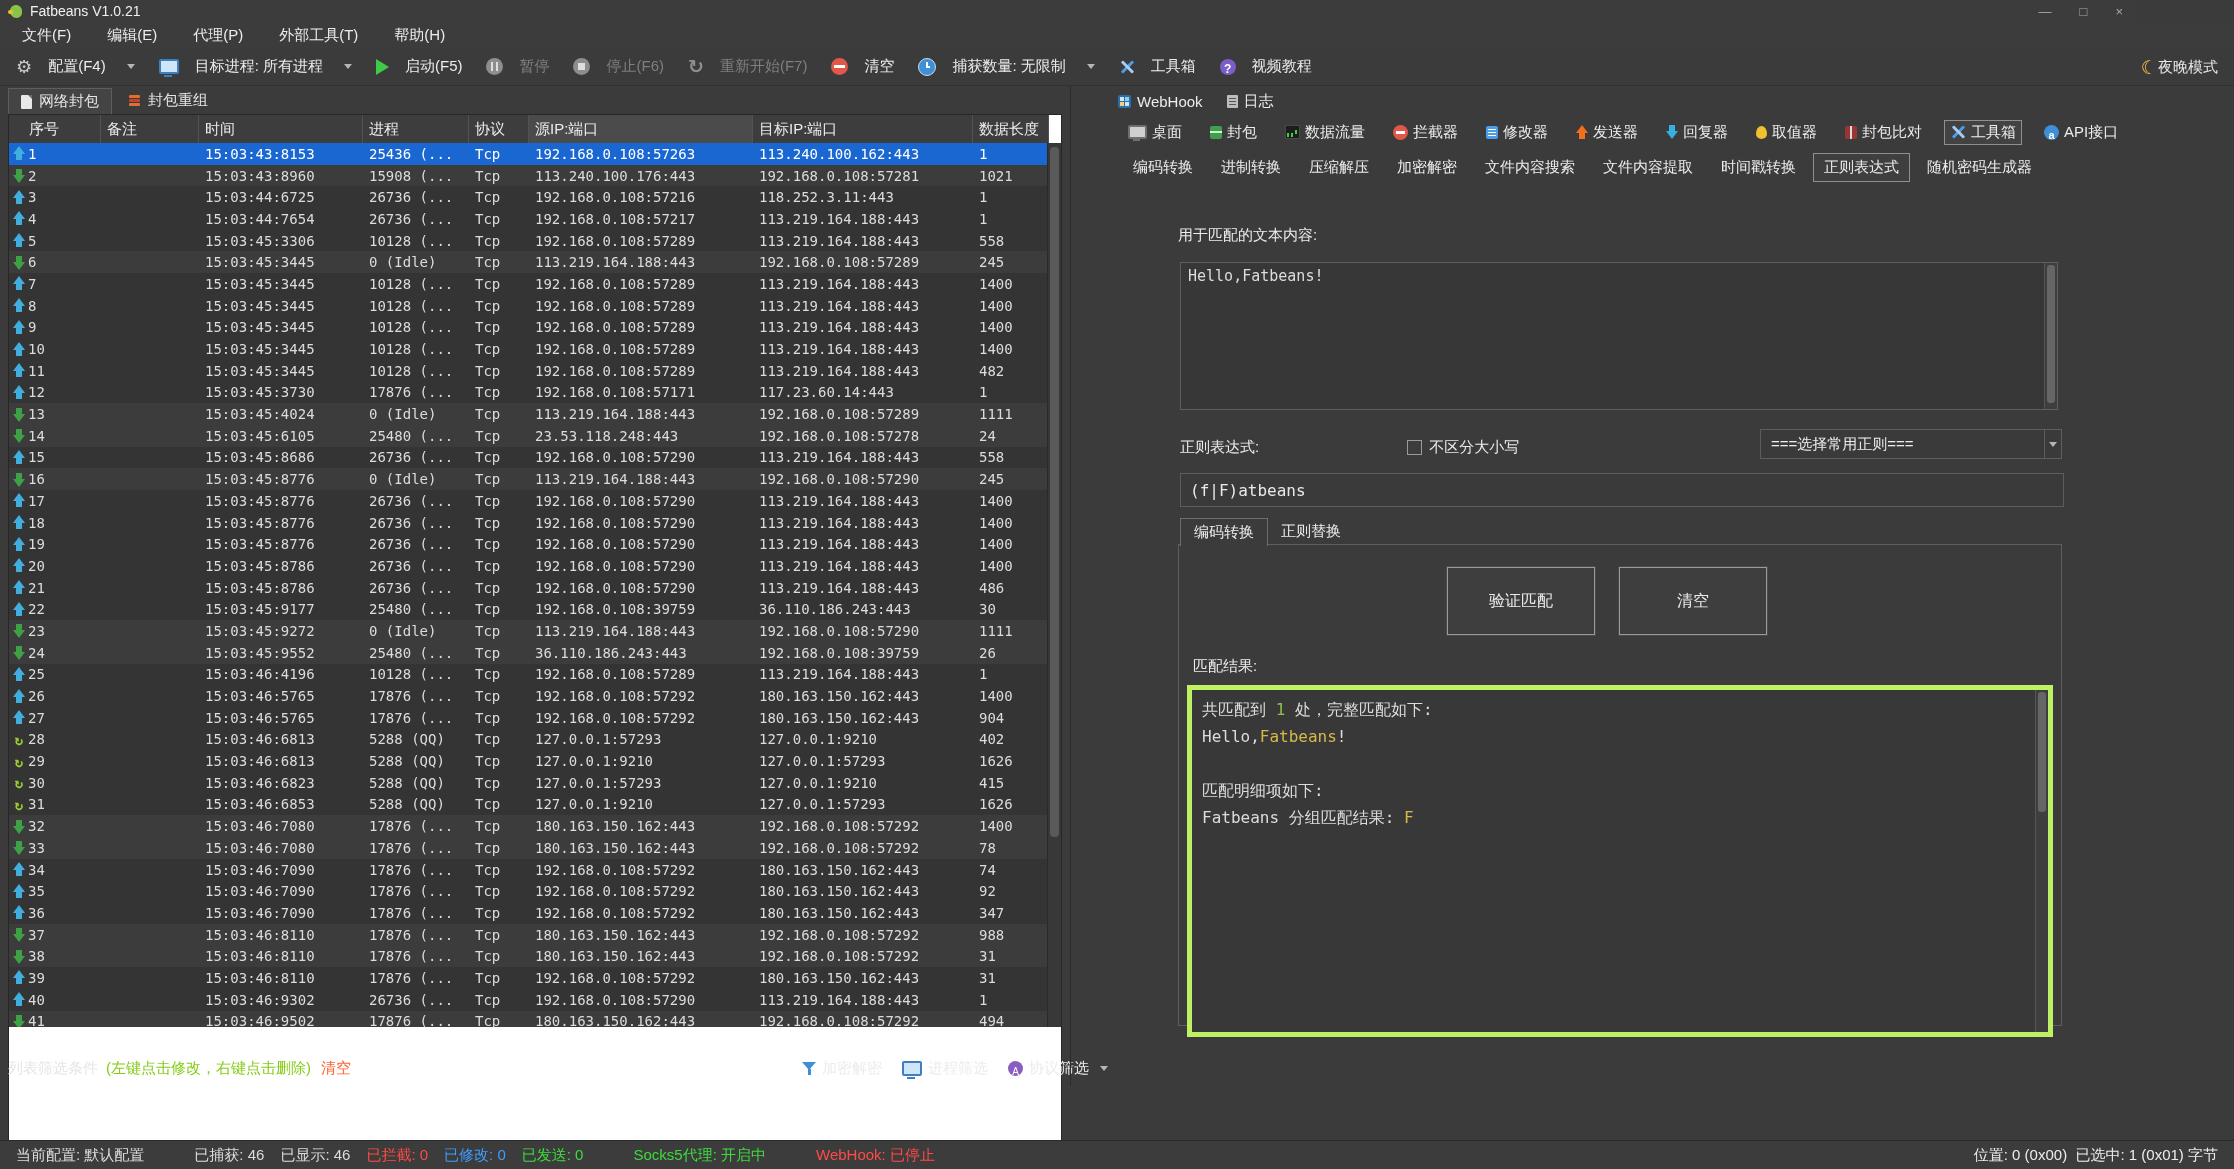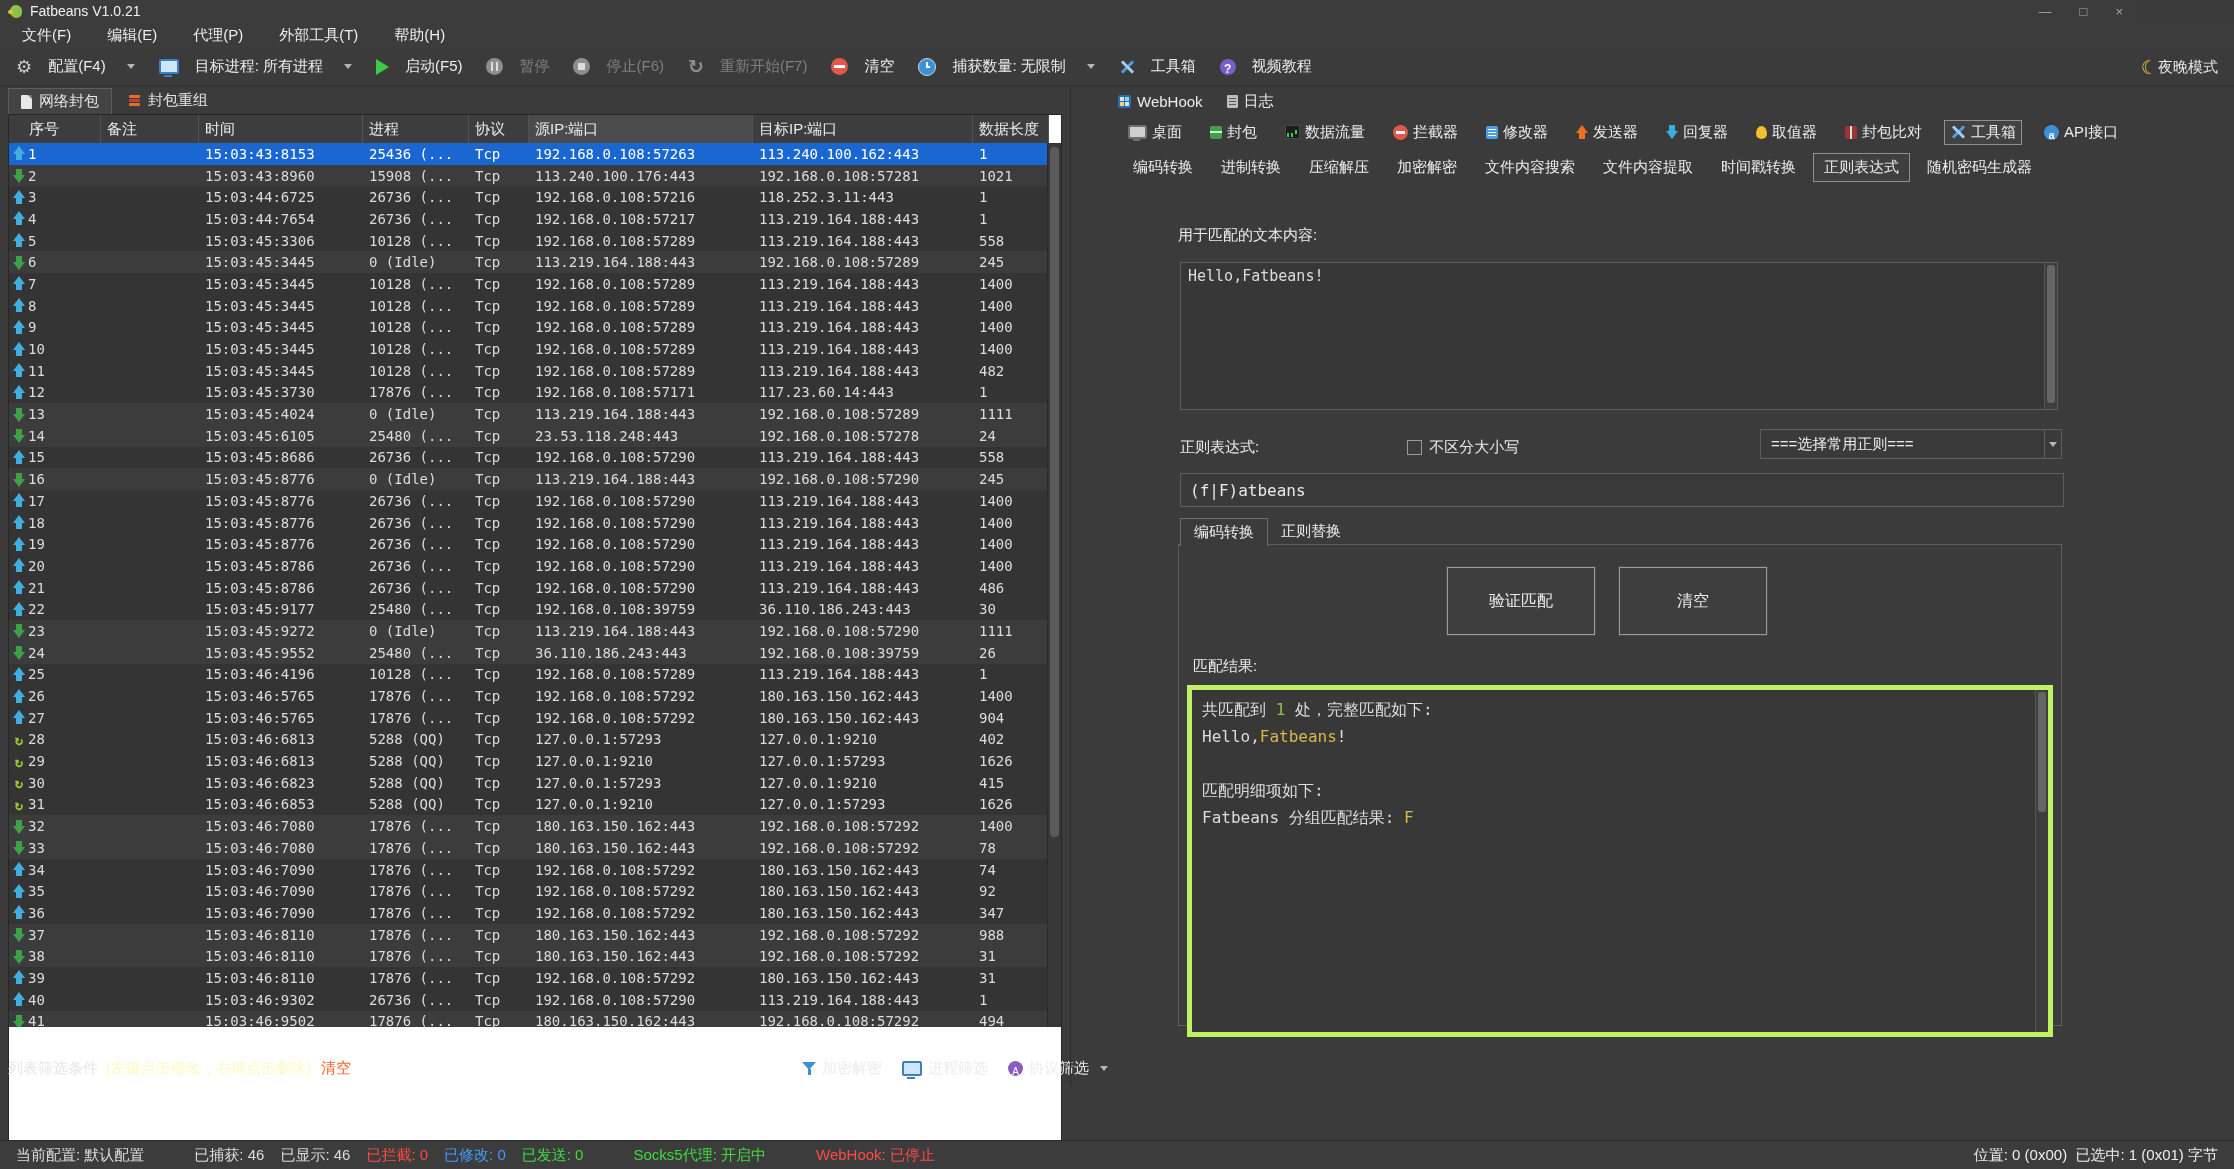--- a/index.html
+++ b/index.html
@@ -101,21 +101,21 @@
   .arr-up::after{content:"";position:absolute;left:3px;top:7px;width:6px;height:7px;background:#41aede;}
   .arr-down::before{content:"";position:absolute;left:0;bottom:0;border-left:6px solid transparent;border-right:6px solid transparent;border-top:8px solid #3fa047;}
   .arr-down::after{content:"";position:absolute;left:3px;bottom:7px;width:6px;height:7px;background:#3fa047;}
   .arr-loop{text-align:center;}
   .arr-loop::before{content:"↻";color:#9acd32;font-size:14px;font-weight:bold;line-height:15px;}
   #vscroll{position:absolute;right:0;top:28px;width:14px;height:884px;background:#383838;border-left:1px solid #2a2a2a;box-sizing:border-box;}
   #vscroll .thumb{position:absolute;left:2px;top:4px;width:9px;height:78%;background:#5a5a5a;border-radius:4px;}
   #hscroll{position:absolute;left:0;bottom:0;width:1040px;height:14px;background:#383838;border-top:1px solid #2a2a2a;box-sizing:border-box;}
   #hscroll .thumb{position:absolute;left:4px;top:2px;height:9px;width:96%;background:#5a5a5a;border-radius:4px;}
   #filter-bar{position:absolute;left:8px;top:1048px;width:1100px;height:40px;display:flex;align-items:center;gap:8px;}
-  #filter-hint{color:#fef9c3;}
+  #filter-hint{color:#84cc16;}
   #filter-clear{color:#ff5e2b;margin-left:2px;}
   #filter-buttons{margin-left:auto;display:flex;align-items:center;gap:20px;}
   .fbtn{display:flex;align-items:center;gap:6px;color:#ececec;}
 
   
   #divider{position:absolute;left:1070px;top:86px;width:1px;height:1000px;background:#2c2c2c;}
   #rtabs{position:absolute;left:1118px;top:88px;display:flex;gap:24px;align-items:center;height:26px;}
   .rtab{display:flex;align-items:center;gap:6px;color:#ececec;}
   #features{position:absolute;left:1122px;top:118px;display:flex;gap:16px;align-items:center;height:28px;justify-content:flex-end;}
   .feat{display:flex;align-items:center;gap:5px;color:#ececec;padding:2px 5px;border:1px solid transparent;}

